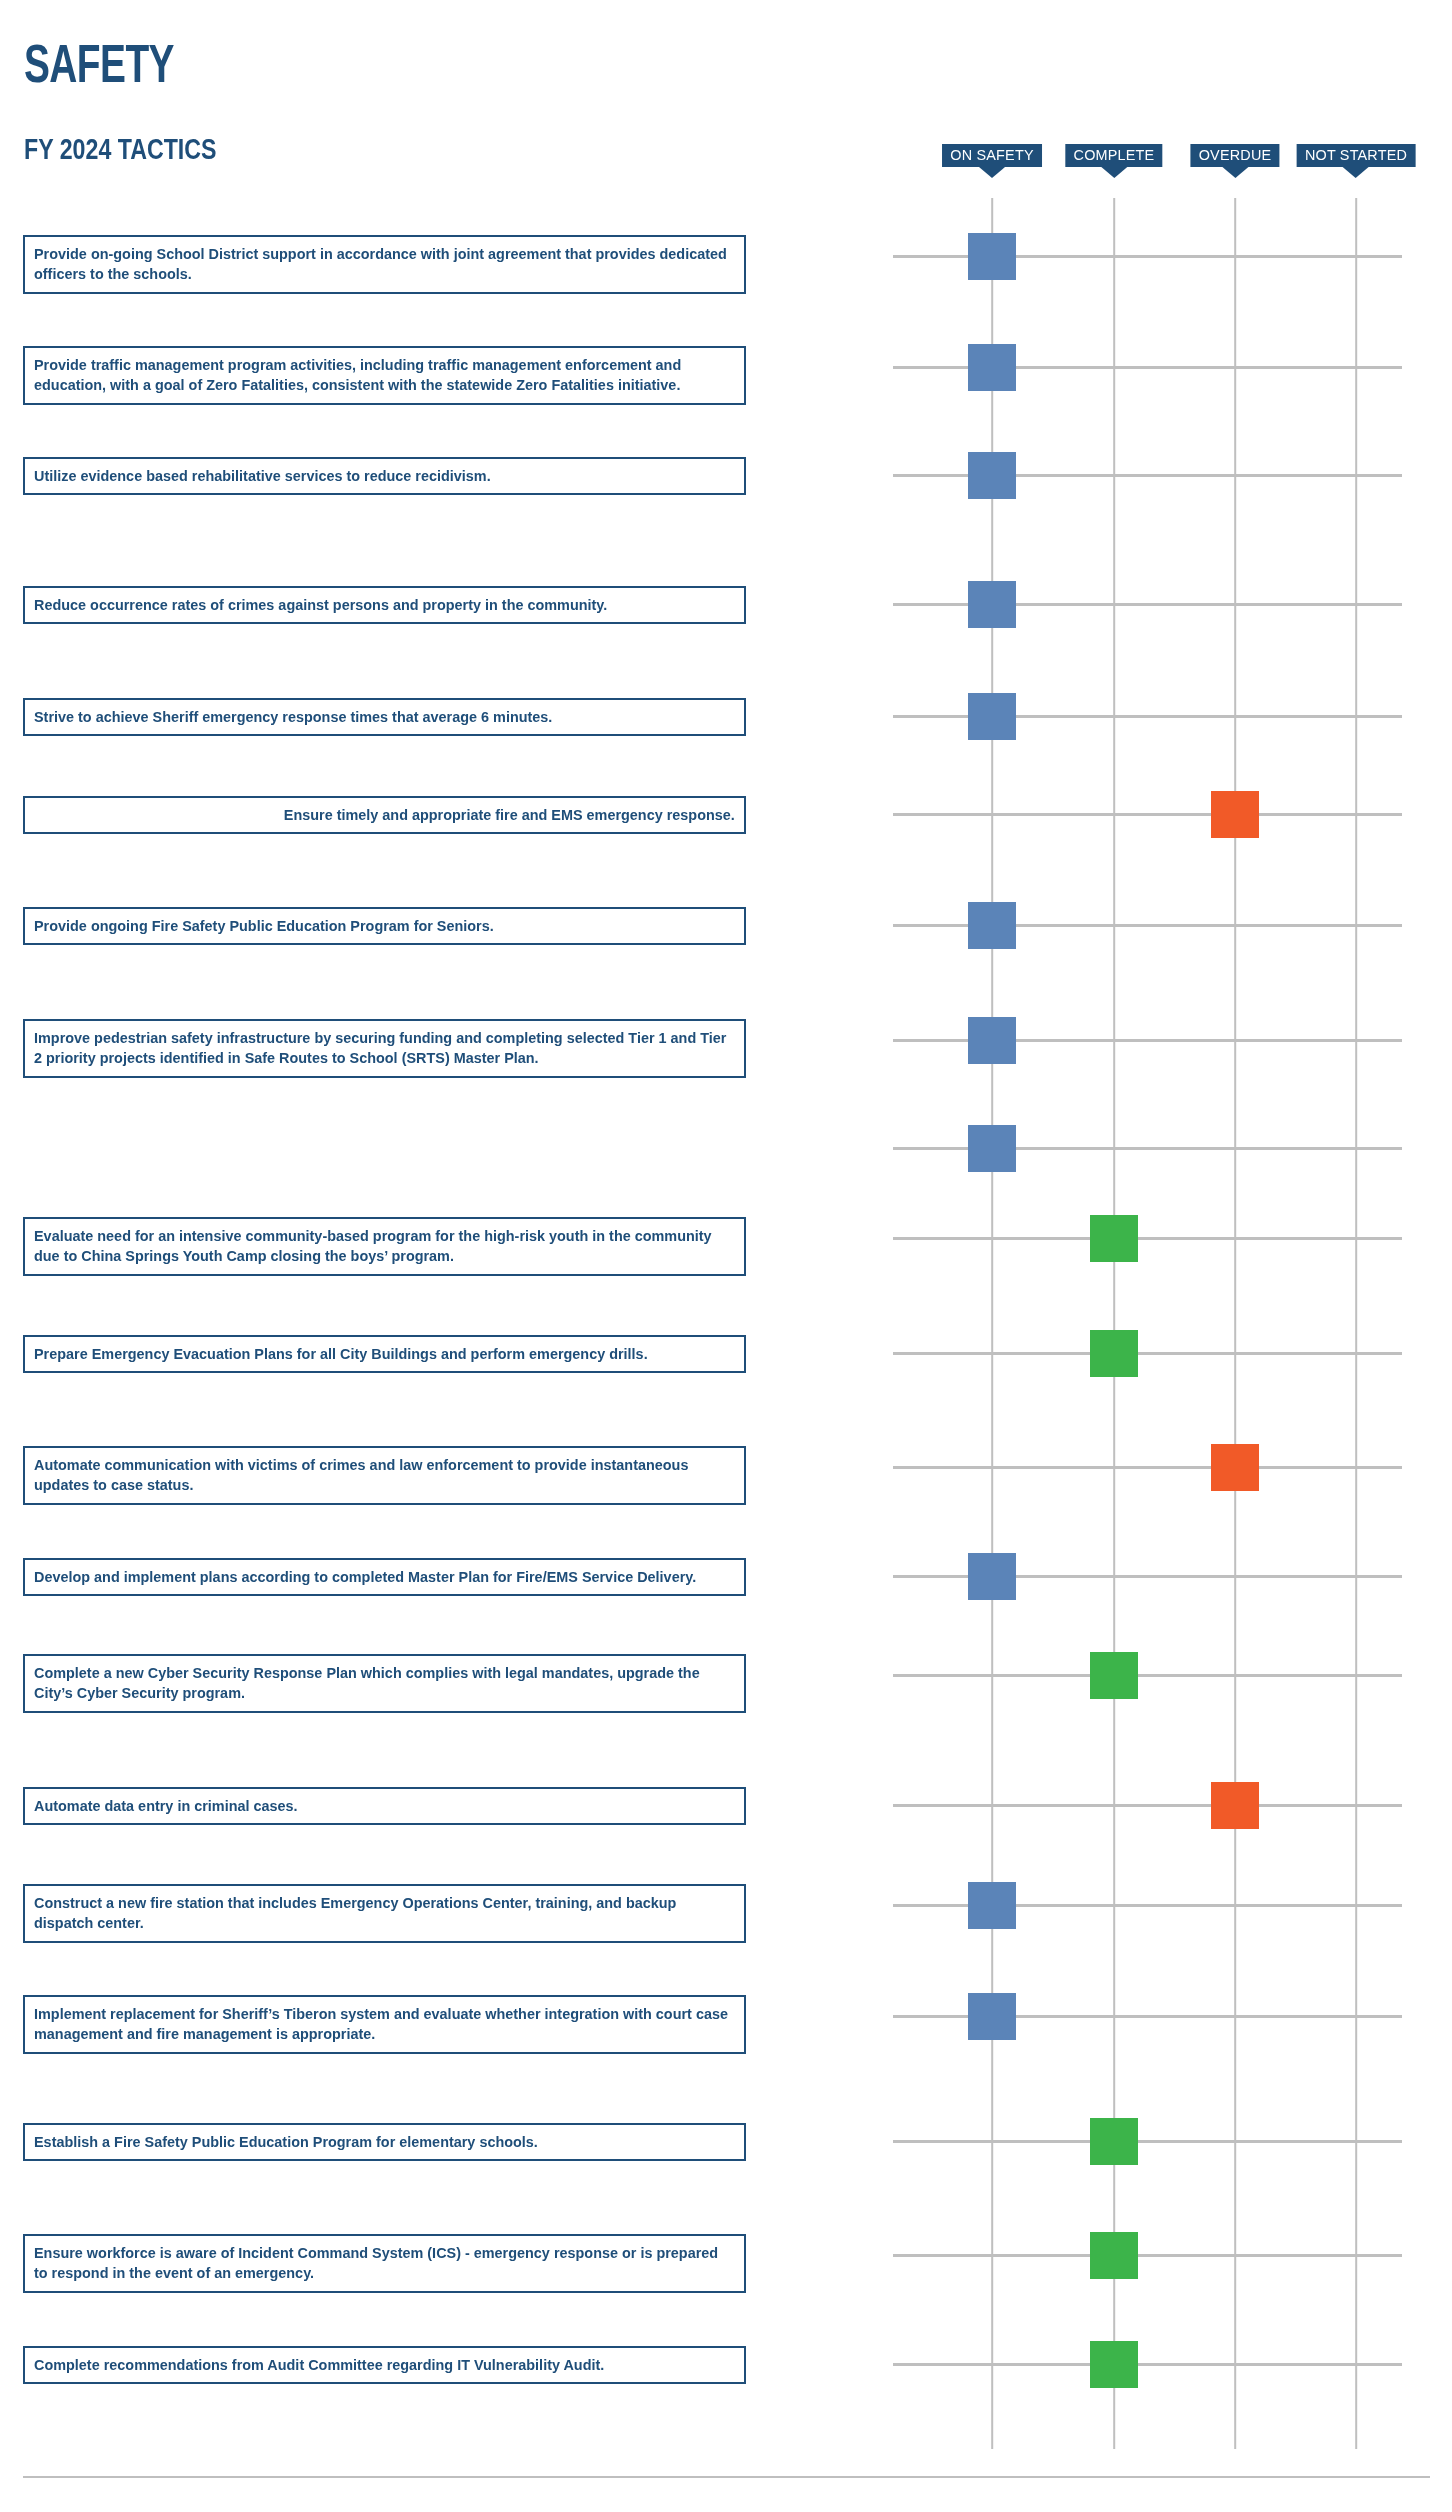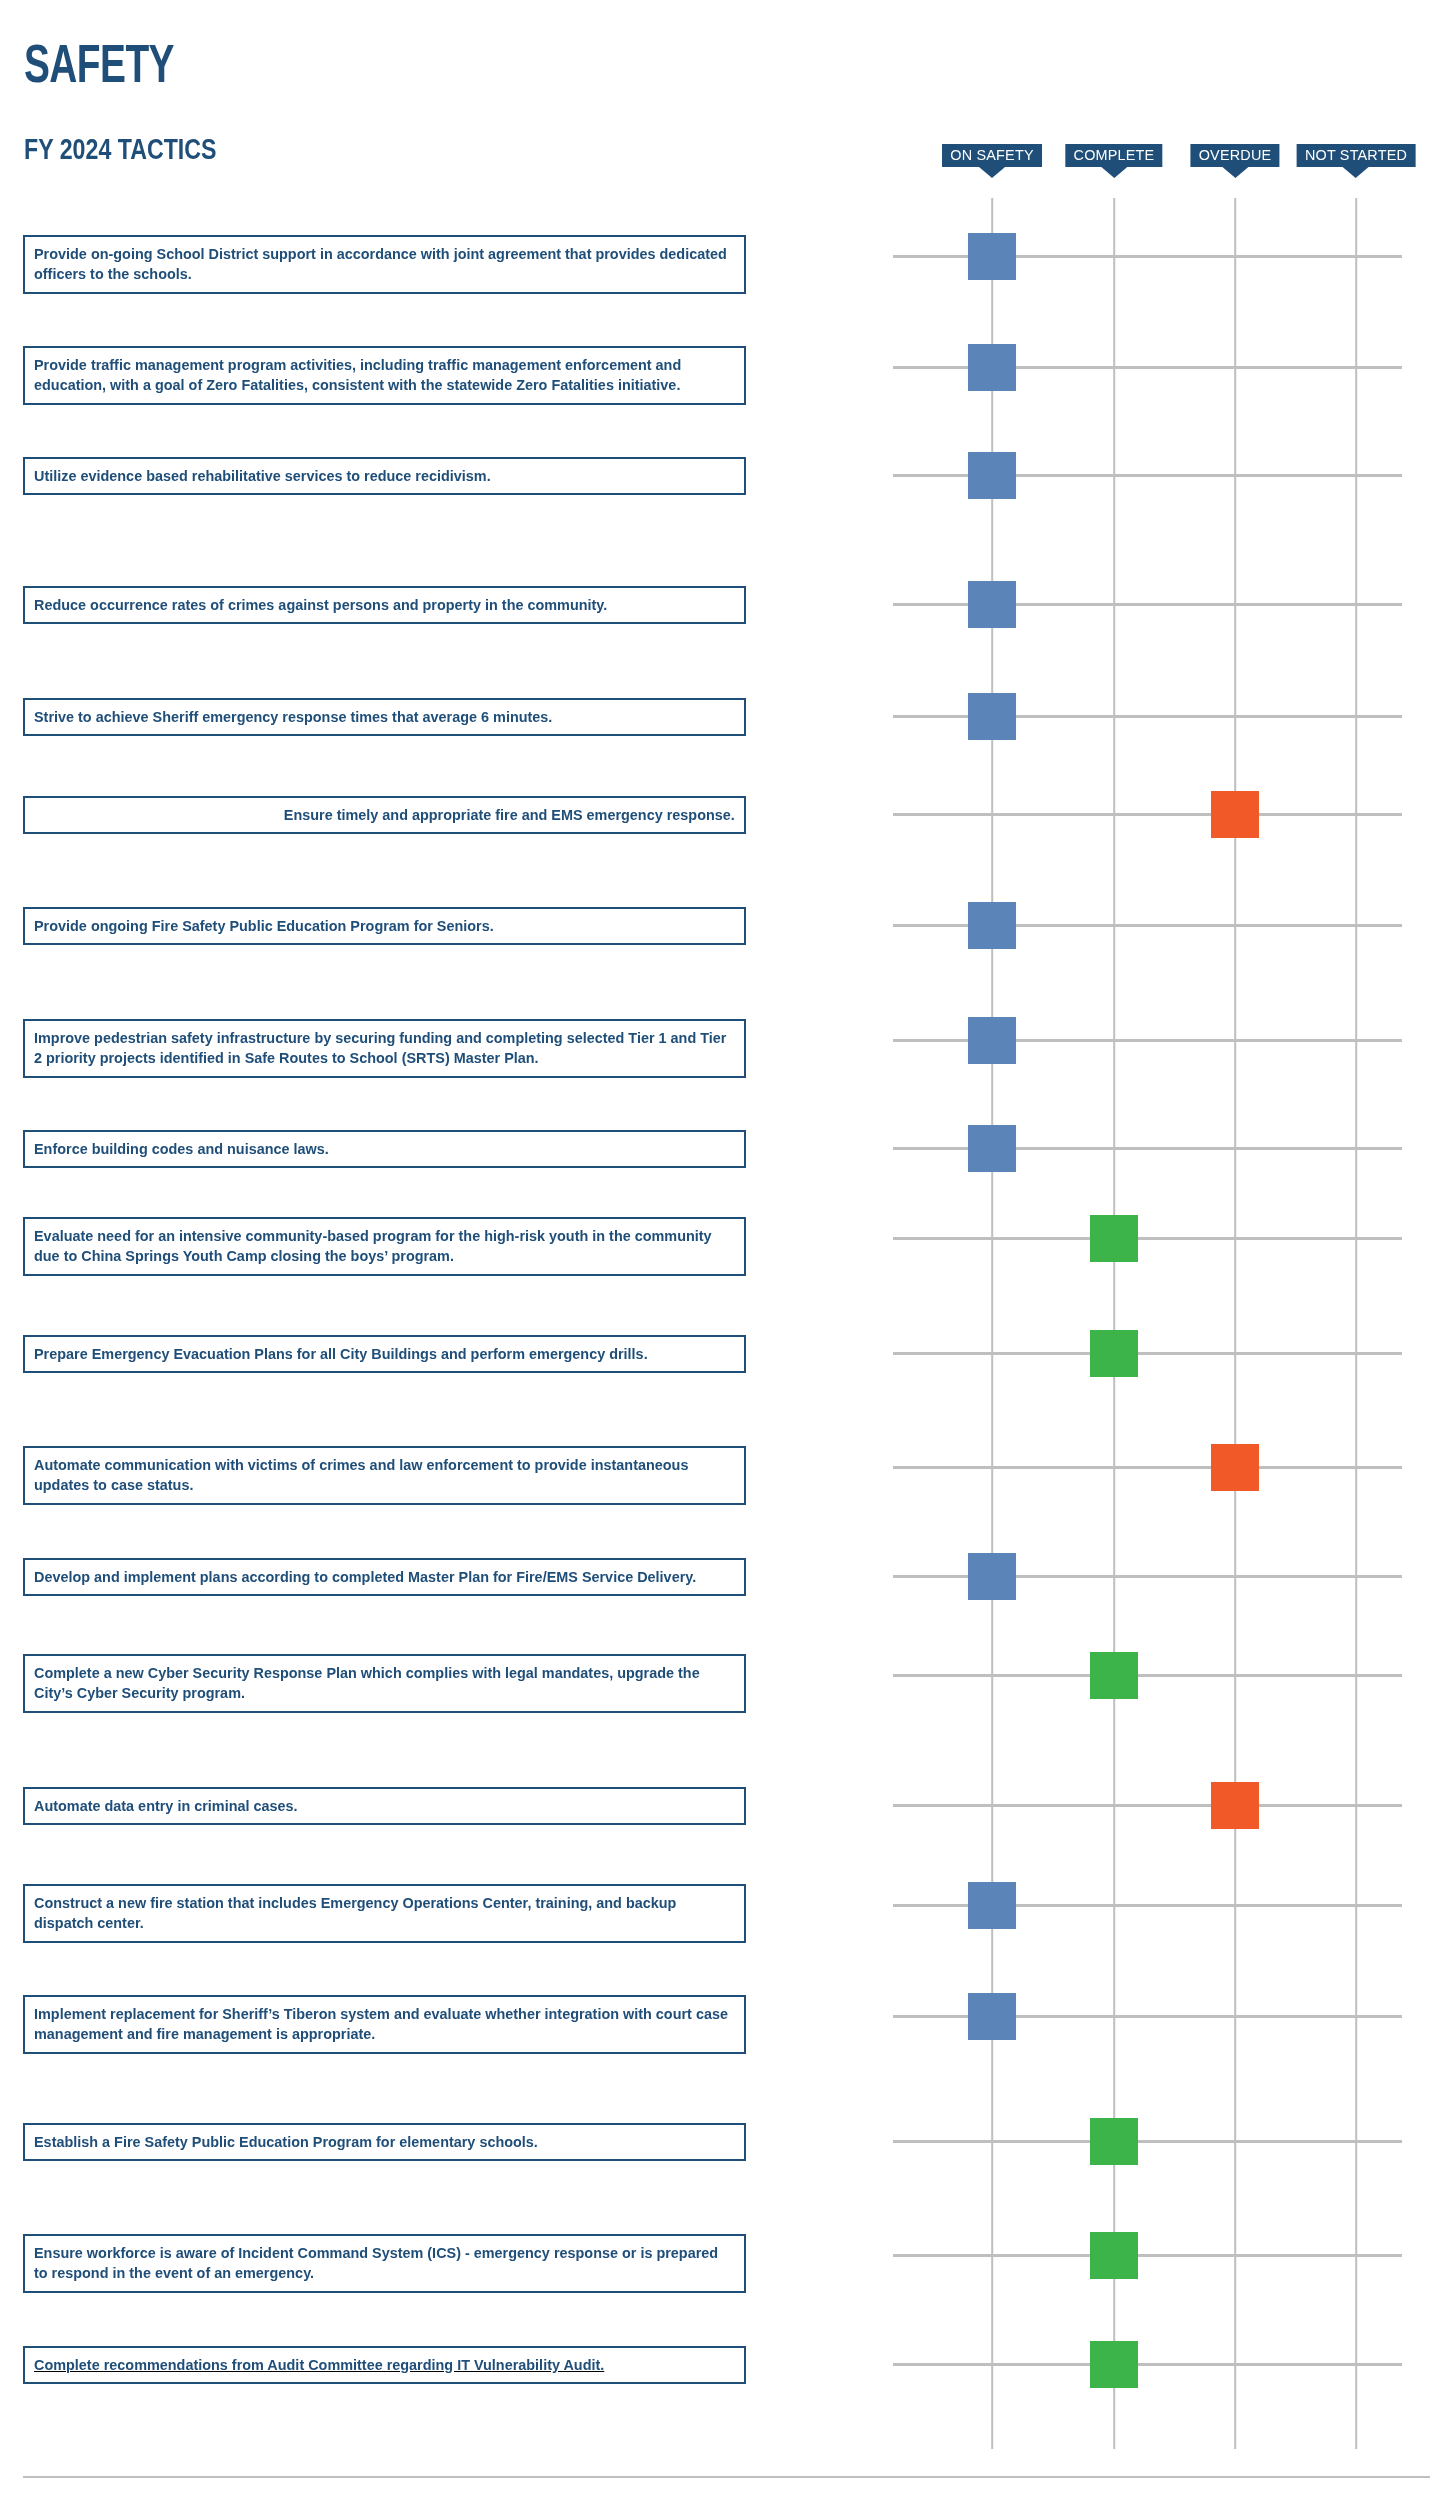--- a/index.html
+++ b/index.html
@@ -208,23 +208,20 @@
         <div class="marker m-ontrack" title="ON TRACK" style="left: 992px; top: -5.3px;"></div>
       </div>
       <div class="row" style="top: 1019px; height: 39px;">
         <div class="tbox" style="top: 0px; min-height: 39px;">
           <span class="txt">Improve pedestrian safety infrastructure by securing funding and completing selected Tier 1 and Tier 2 priority projects identified in Safe Routes to School (SRTS) Master Plan.</span>
         </div>
         <div class="hline" style="left: 893px; width: 509px; top: 20.4px;"></div>
         <div class="marker m-ontrack" title="ON TRACK" style="left: 992px; top: -2.3px;"></div>
       </div>
       <div class="row" style="top: 1130px; height: 33px;">
-        <div class="tbox" style="top: 0px; min-height: 33px;">
-          <span class="txt">Enforce building codes and nuisance laws.</span>
-        </div>
         <div class="hline" style="left: 893px; width: 509px; top: 17.4px;"></div>
         <div class="marker m-ontrack" title="ON TRACK" style="left: 992px; top: -5.3px;"></div>
       </div>
       <div class="row" style="top: 1217px; height: 39px;">
         <div class="tbox" style="top: 0px; min-height: 39px;">
           <span class="txt">Evaluate need for an intensive community-based program for the high-risk youth in the community due to China Springs Youth Camp closing the boys’ program.</span>
         </div>
         <div class="hline" style="left: 893px; width: 509px; top: 20.4px;"></div>
         <div class="marker m-complete" title="COMPLETE" style="left: 1114px; top: -2.3px;"></div>
       </div>
@@ -285,21 +282,21 @@
         <div class="marker m-complete" title="COMPLETE" style="left: 1114px; top: -5.3px;"></div>
       </div>
       <div class="row" style="top: 2234px; height: 39px;">
         <div class="tbox" style="top: 0px; min-height: 39px;">
           <span class="txt">Ensure workforce is aware of Incident Command System (ICS) - emergency response or is prepared to respond in the event of an emergency.</span>
         </div>
         <div class="hline" style="left: 893px; width: 509px; top: 20.4px;"></div>
         <div class="marker m-complete" title="COMPLETE" style="left: 1114px; top: -2.3px;"></div>
       </div>
       <div class="row" style="top: 2346px; height: 33px;">
-        <div class="tbox" style="top: 0px; min-height: 33px; text-decoration: underline;">
+        <div class="tbox" style="top: 0px; min-height: 33px;">
           <span class="txt">Complete recommendations from Audit Committee regarding IT Vulnerability Audit.</span>
         </div>
         <div class="hline" style="left: 893px; width: 509px; top: 17.4px;"></div>
         <div class="marker m-complete" title="COMPLETE" style="left: 1114px; top: -5.3px;"></div>
       </div>
     </div>
 
   <div class="bottom-rule"></div>
 
 </div>

